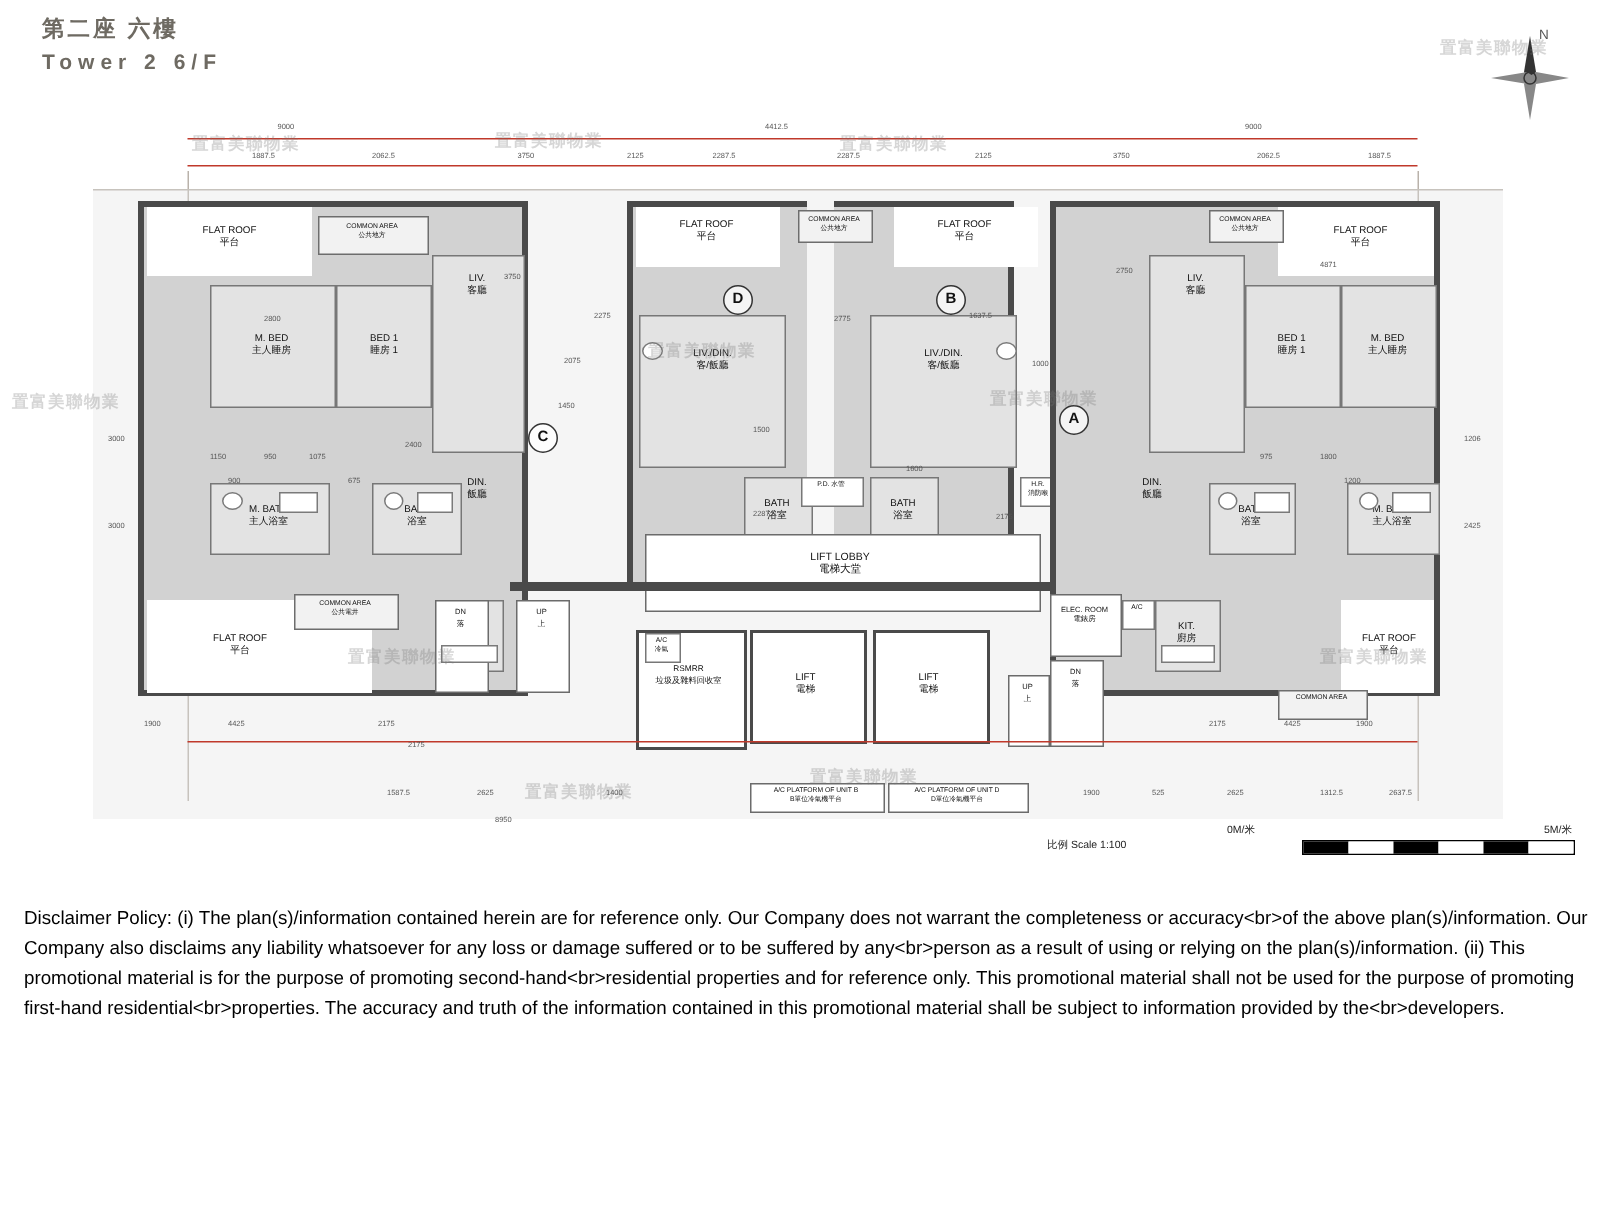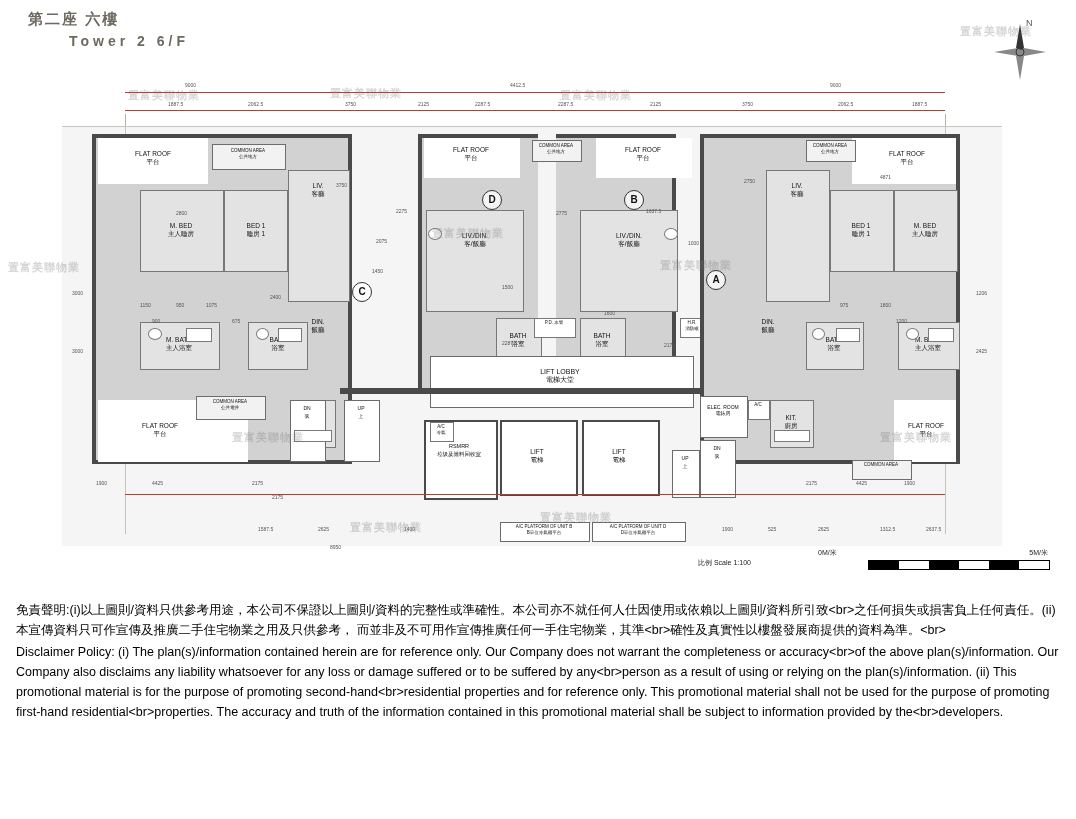--- a/index.html
+++ b/index.html
@@ -4,21 +4,21 @@
 <style>
   html,body{margin:0;padding:0;}
   body{
     width:1076px;height:819px;background:#ffffff;
     font-family:"Liberation Sans", sans-serif;
     color:#111;position:relative;overflow:hidden;
   }
   
   #header{position:absolute;left:28px;top:10px;}
   #header .cn{font-size:15px;font-weight:bold;color:#6e6a62;letter-spacing:2px;}
-  #header .en{font-size:14px;font-weight:bold;color:#6e6a62;letter-spacing:4px;margin-top:4px;margin-left:41px;}
+  #header .en{font-size:14px;font-weight:bold;color:#6e6a62;letter-spacing:4px;margin-top:4px;}
 
   
   #compass{position:absolute;right:28px;top:22px;width:56px;height:60px;}
   #compass .n{position:absolute;left:34px;top:-4px;font-size:9px;color:#555;}
 
   
   #plan{position:absolute;left:0;top:70px;width:1076px;height:520px;}
   .wall{position:absolute;background:#4a4a4a;}
   .unitfill{position:absolute;background:#d2d2d2;}
   .lightfill{position:absolute;background:#e3e3e3;}
@@ -398,15 +398,14 @@
 <div class="wm" style="left:432px;top:226px;">置富美聯物業</div>
 <div class="wm" style="left:560px;top:88px;">置富美聯物業</div>
 <div class="wm" style="left:660px;top:258px;">置富美聯物業</div>
 <div class="wm" style="left:960px;top:24px;">置富美聯物業</div>
 <div class="wm" style="left:232px;top:430px;">置富美聯物業</div>
 <div class="wm" style="left:540px;top:510px;">置富美聯物業</div>
 <div class="wm" style="left:880px;top:430px;">置富美聯物業</div>
 <div class="wm" style="left:350px;top:520px;">置富美聯物業</div>
 
 <div id="disc">
-  <div class="cn">免責聲明:(i)以上圖則/資料只供參考用途，本公司不保證以上圖則/資料的完整性或準確性。本公司亦不就任何人仕因使用或依賴以上圖則/資料所引致&lt;br&gt;之任何損失或損害負上任何責任。(ii)本宣傳資料只可作宣傳及推廣二手住宅物業之用及只供參考， 而並非及不可用作宣傳推廣任何一手住宅物業，其準&lt;br&gt;確性及真實性以樓盤發展商提供的資料為準。&lt;br&gt;</div>
   <div class="en">Disclaimer Policy: (i) The plan(s)/information contained herein are for reference only. Our Company does not warrant the completeness or accuracy&lt;br&gt;of the above plan(s)/information. Our Company also disclaims any liability whatsoever for any loss or damage suffered or to be suffered by any&lt;br&gt;person as a result of using or relying on the plan(s)/information. (ii) This promotional material is for the purpose of promoting second-hand&lt;br&gt;residential properties and for reference only. This promotional material shall not be used for the purpose of promoting first-hand residential&lt;br&gt;properties. The accuracy and truth of the information contained in this promotional material shall be subject to information provided by the&lt;br&gt;developers.</div>
 </div>
 
 </body></html>

